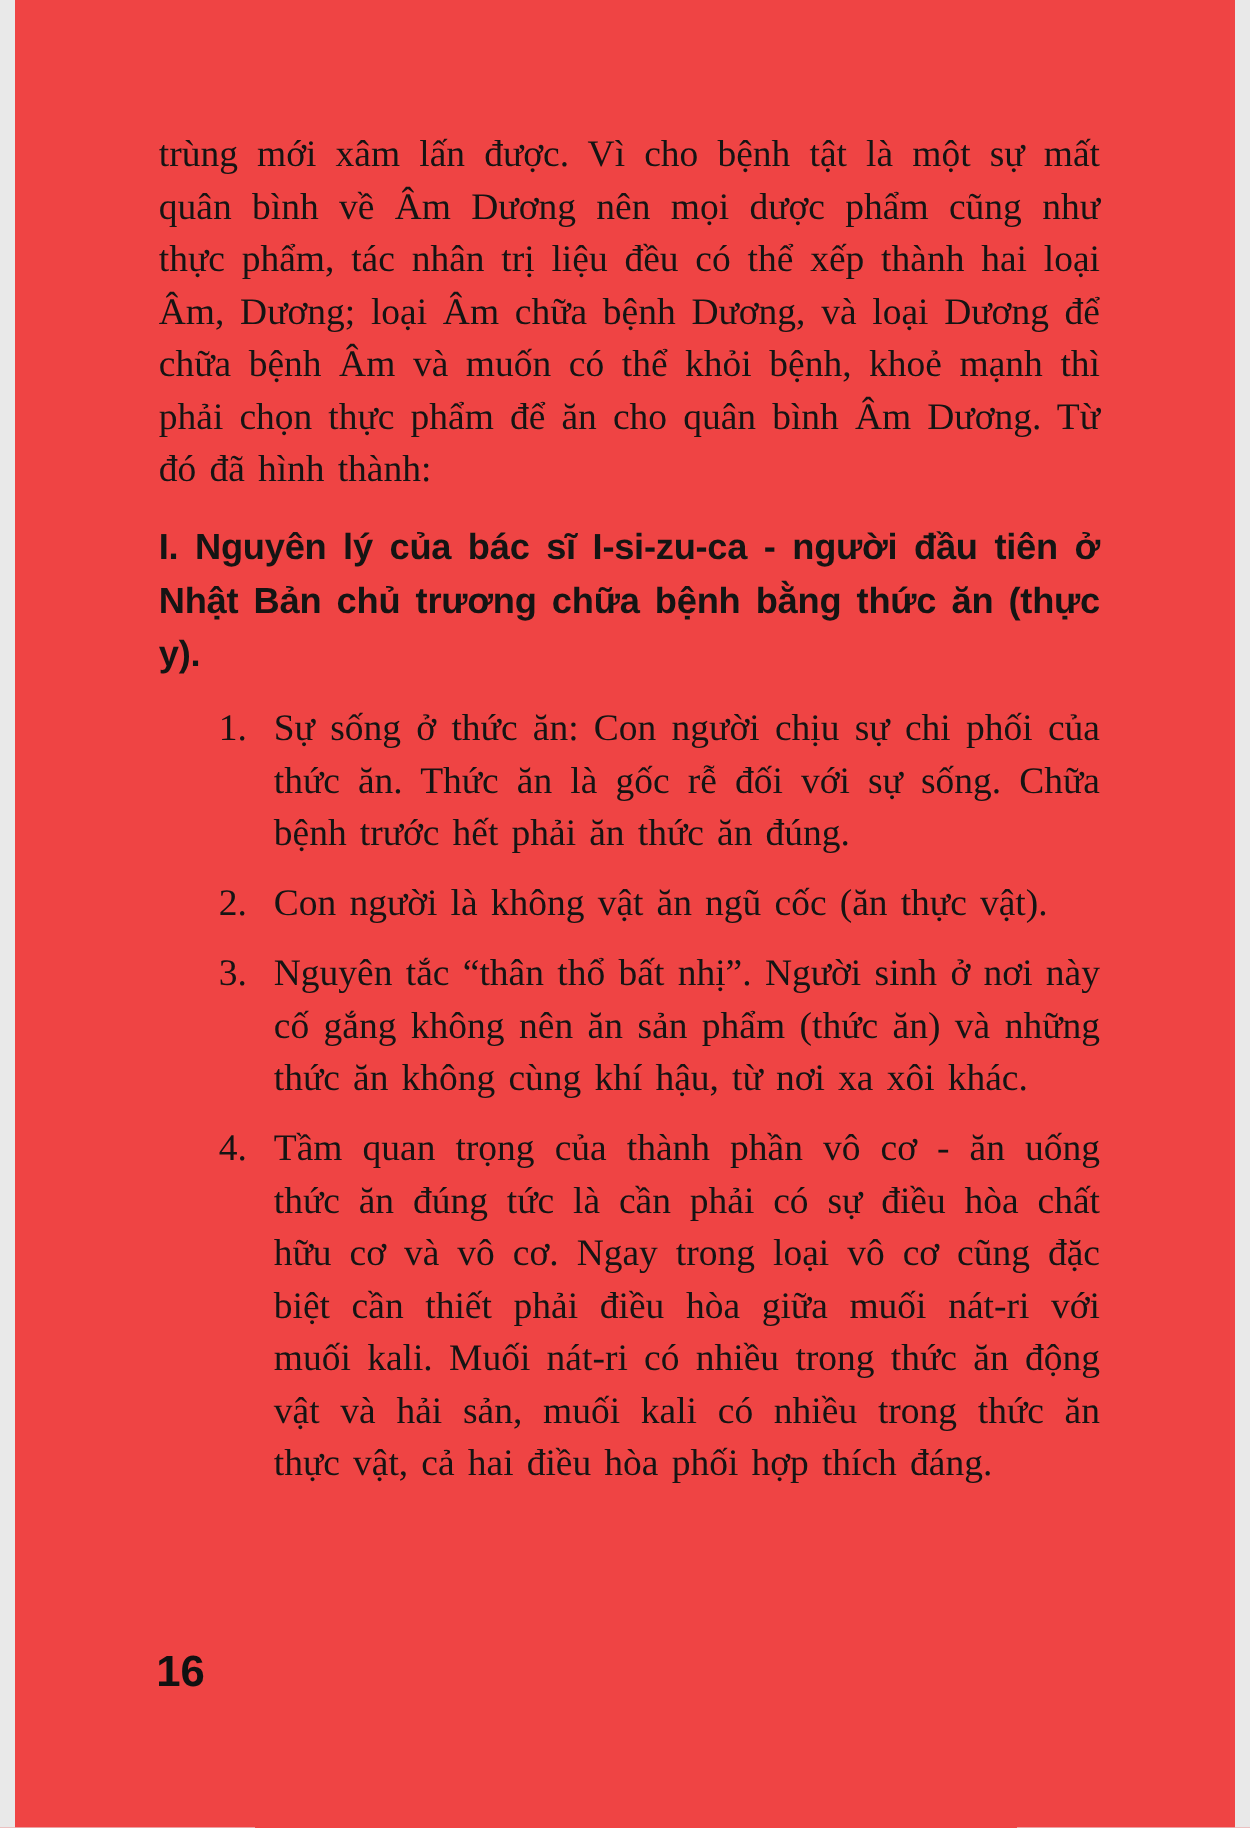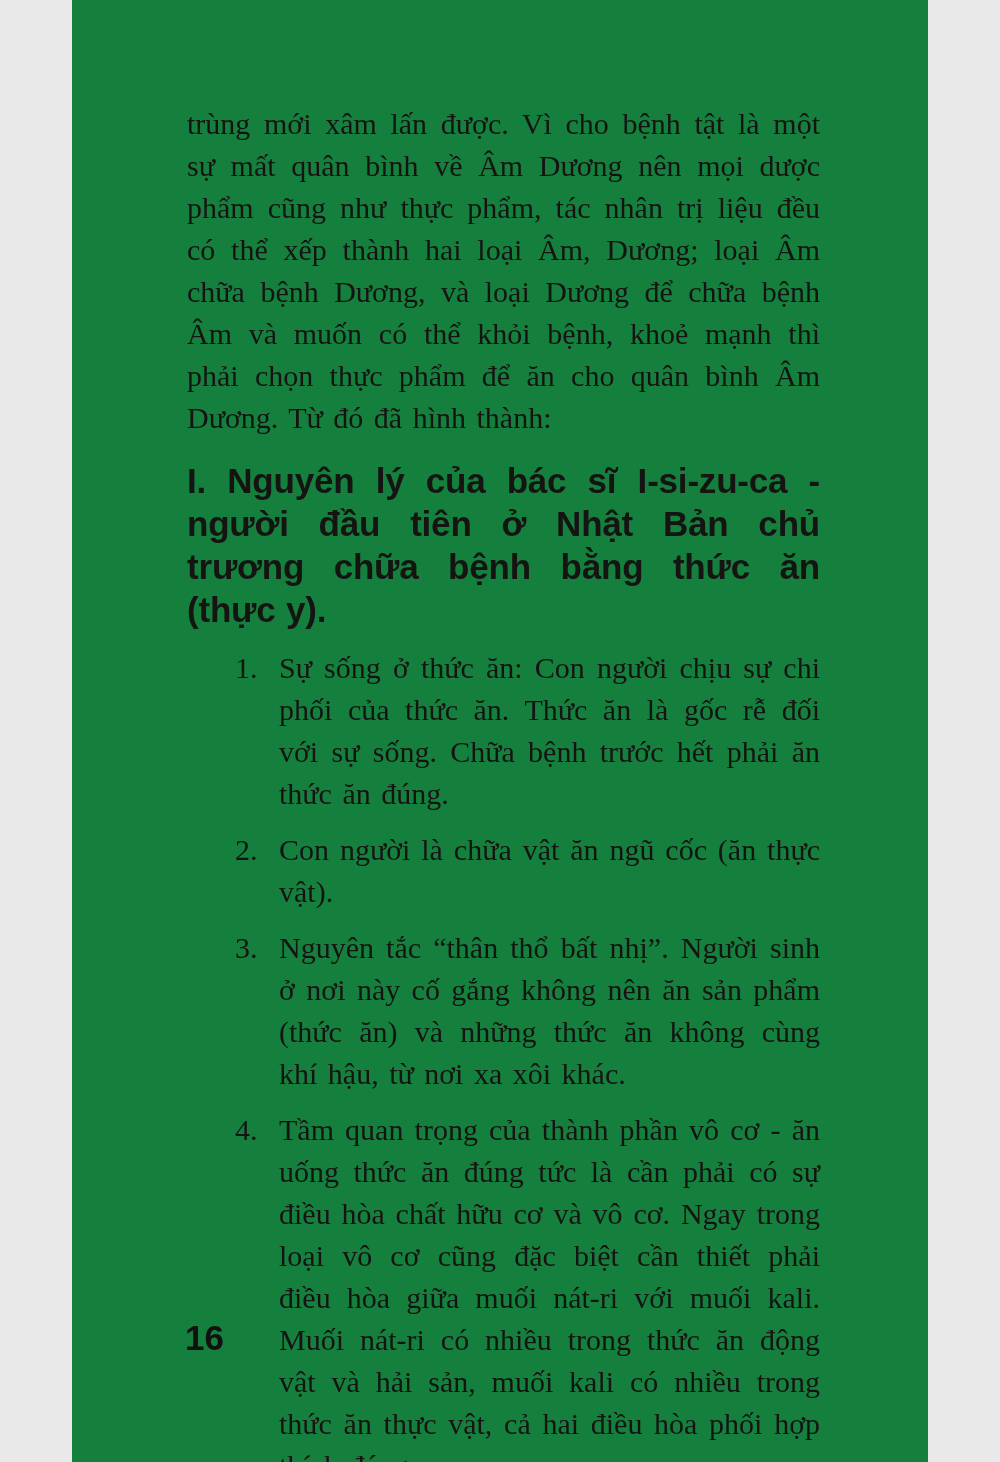--- a/index.html
+++ b/index.html
@@ -2,43 +2,43 @@
 <html lang="vi"><head>
 <meta charset="utf-8">
 <style>
   html, body {
     margin: 0;
     padding: 0;
     background: #e9e9e9;
   }
   .page {
     position: relative;
-    width: 856px;
+    width: 976px;
     height: 1462px;
     margin: 0 auto;
-    background: #15803d;
+    background: #ef4444;
     color: #151413;
     box-sizing: border-box;
     padding: 103px 108px 0 115px;
     font-family: "Liberation Serif", "DejaVu Serif", serif;
     overflow: hidden;
   }
   .body-text {
     font-size: 30px;
     line-height: 42px;
     text-align: justify;
     word-spacing: 3px;
   }
   .intro-paragraph {
     margin: 0 0 20px 0;
   }
   .section-heading {
     font-family: "Liberation Sans", "DejaVu Sans", sans-serif;
     font-weight: bold;
-    font-size: 35px;
+    font-size: 29px;
     line-height: 43px;
     text-align: justify;
     word-spacing: 1px;
     margin: 0 0 16px 0;
     letter-spacing: -0.2px;
   }
   .numbered-list {
     margin: 0;
     padding: 0;
     list-style: none;
@@ -74,21 +74,21 @@
 
   <div class="numbered-list">
 
     <div class="body-text list-item">
       <span class="item-number">1.</span>
       <span>Sự sống ở thức ăn: Con người chịu sự chi phối của thức ăn. Thức ăn là gốc rễ đối với sự sống. Chữa bệnh trước hết phải ăn thức ăn đúng.</span>
     </div>
 
     <div class="body-text list-item">
       <span class="item-number">2.</span>
-      <span>Con người là chữa vật ăn ngũ cốc (ăn thực vật).</span>
+      <span>Con người là không vật ăn ngũ cốc (ăn thực vật).</span>
     </div>
 
     <div class="body-text list-item">
       <span class="item-number">3.</span>
       <span>Nguyên tắc “thân thổ bất nhị”. Người sinh ở nơi này cố gắng không nên ăn sản phẩm (thức ăn) và những thức ăn không cùng khí hậu, từ nơi xa xôi khác.</span>
     </div>
 
     <div class="body-text list-item">
       <span class="item-number">4.</span>
       <span>Tầm quan trọng của thành phần vô cơ - ăn uống thức ăn đúng tức là cần phải có sự điều hòa chất hữu cơ và vô cơ. Ngay trong loại vô cơ cũng đặc biệt cần thiết phải điều hòa giữa muối nát-ri với muối kali. Muối nát-ri có nhiều trong thức ăn động vật và hải sản, muối kali có nhiều trong thức ăn thực vật, cả hai điều hòa phối hợp thích đáng.</span>

